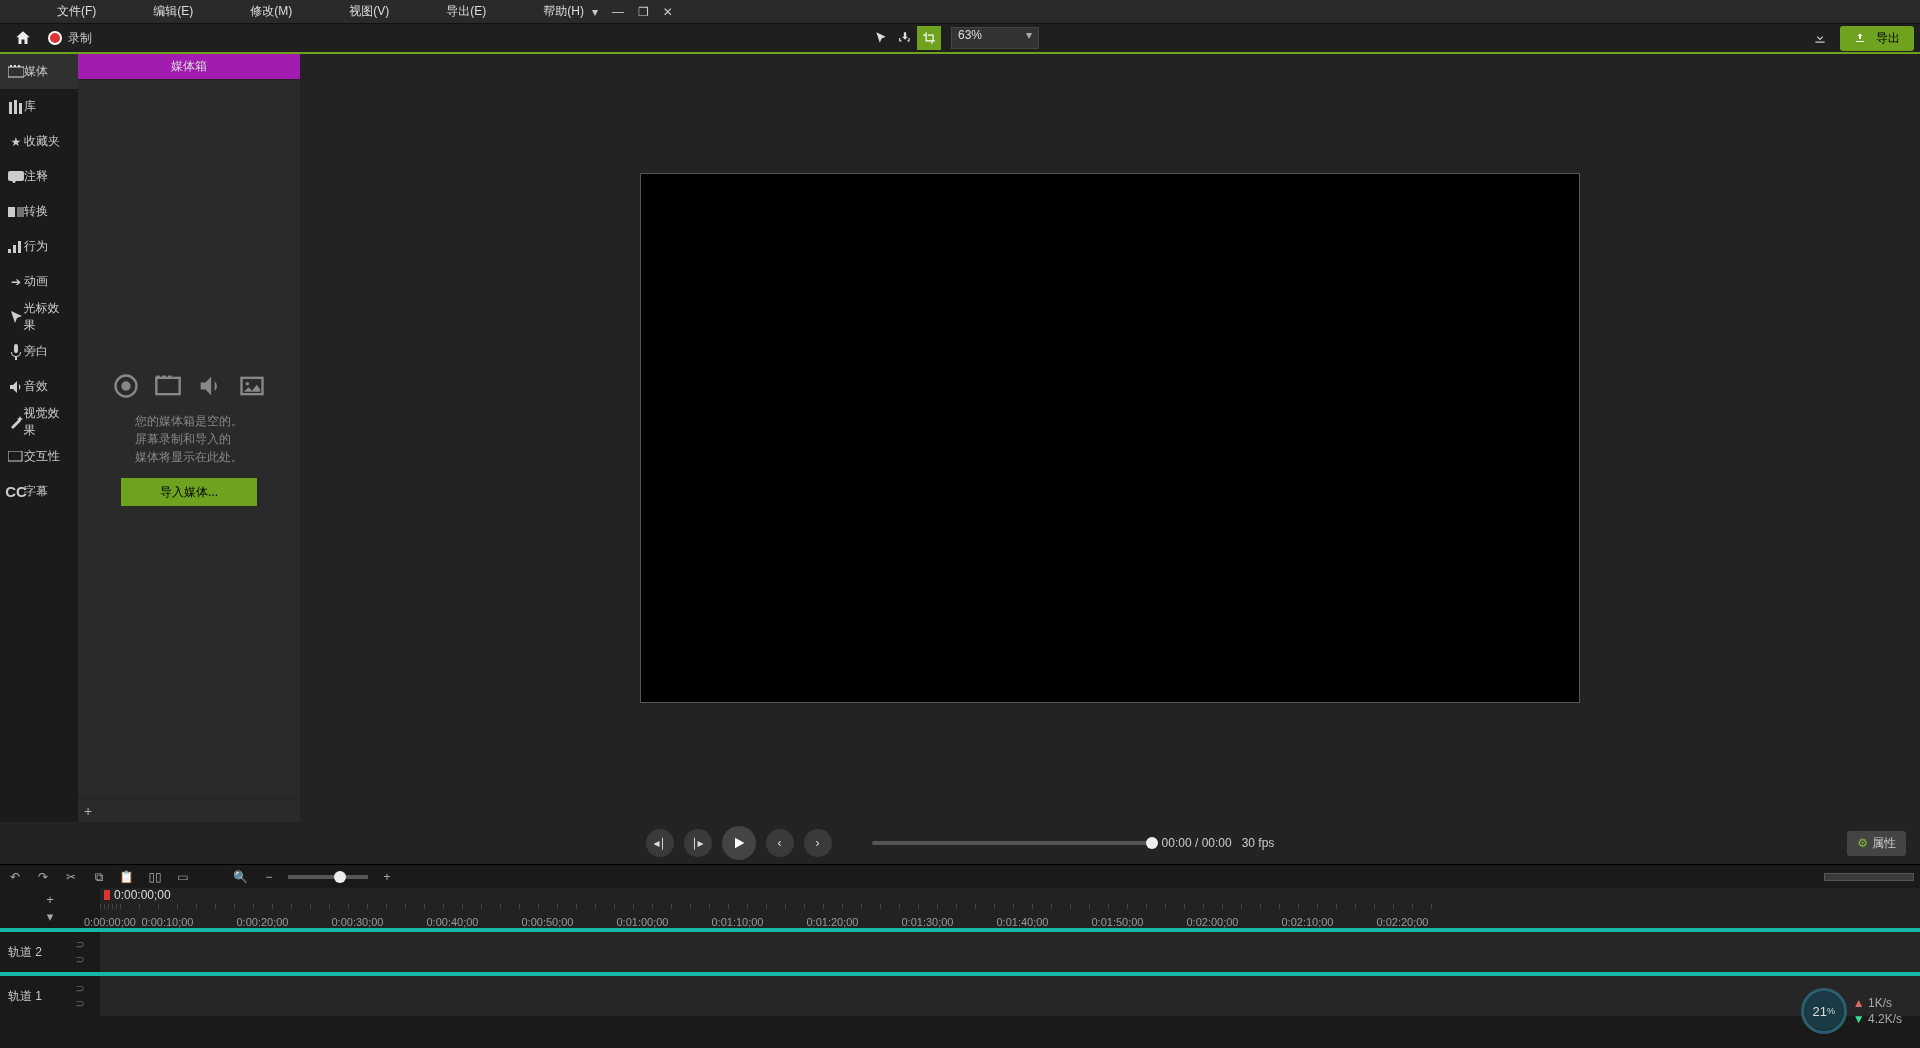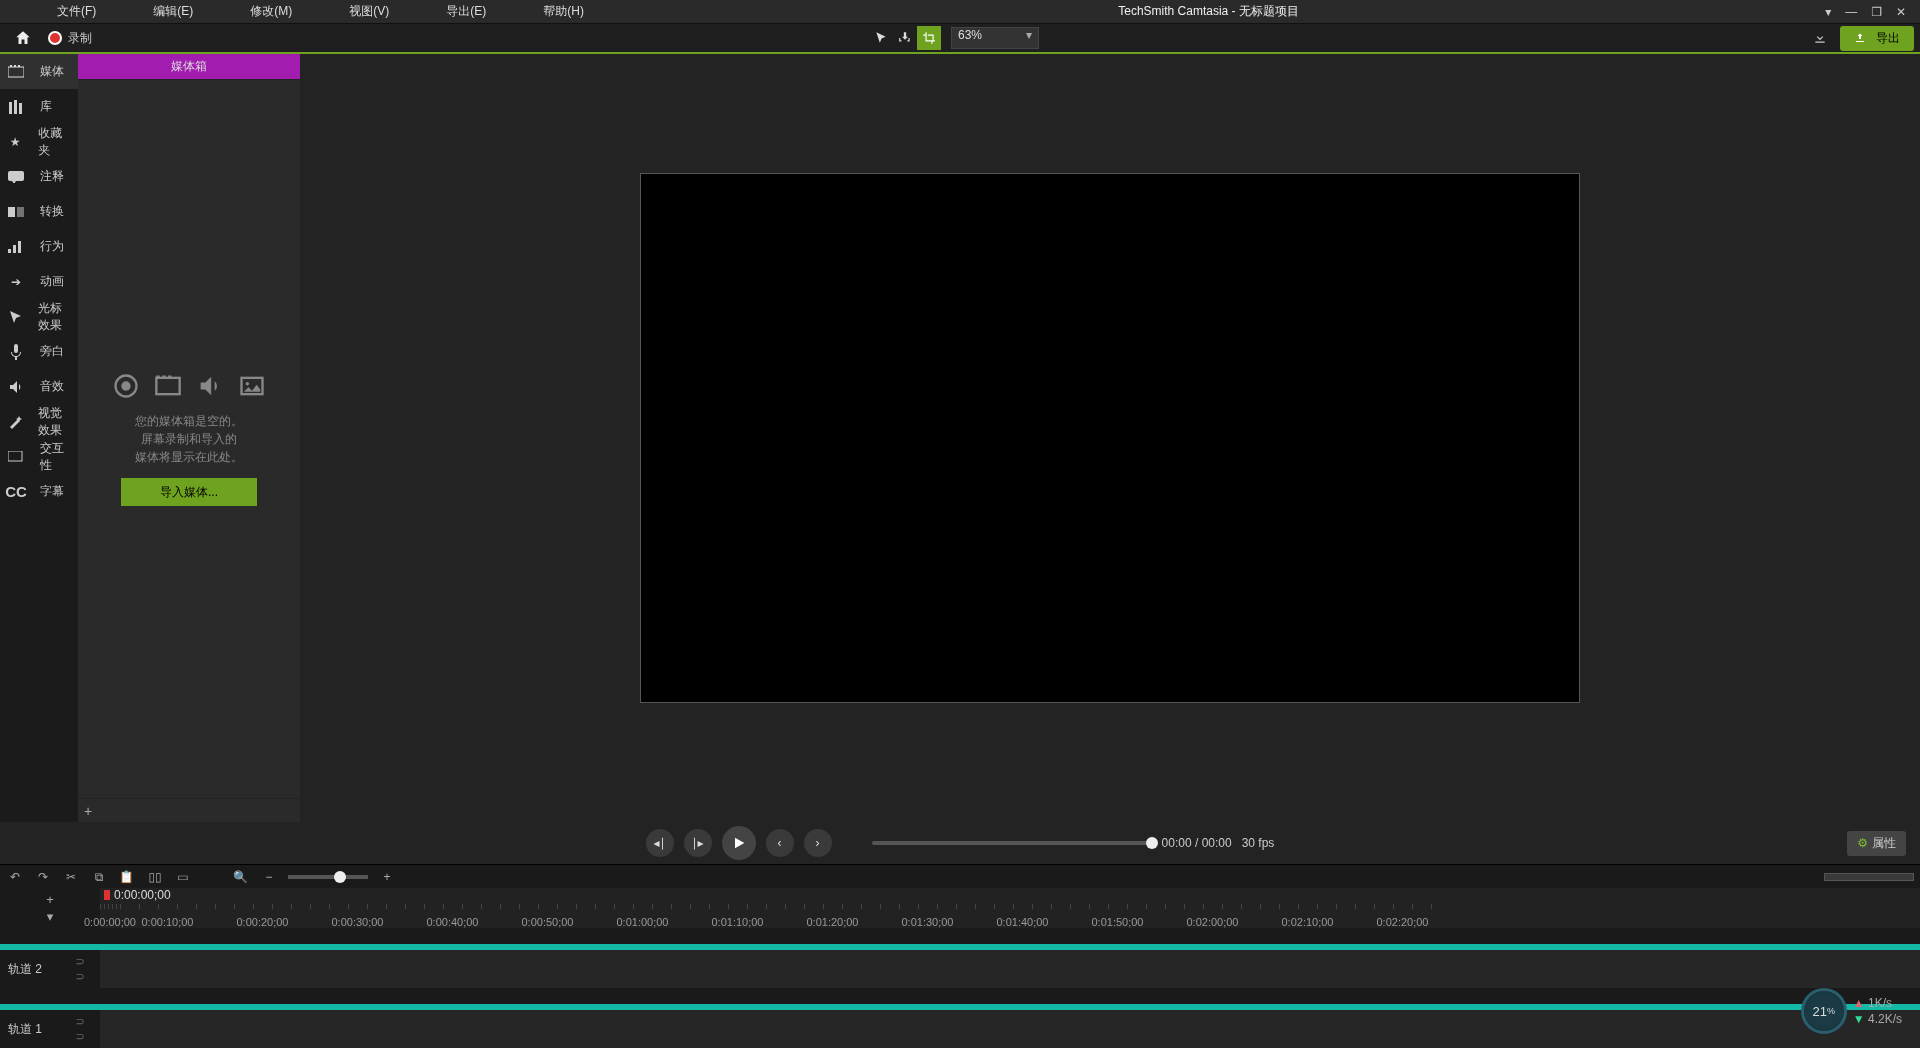--- a/index.html
+++ b/index.html
@@ -25,31 +25,31 @@
   .zoom-select { background: #333; color: #ddd; border: 1px solid #444; height: 22px; padding: 0 22px 0 6px; min-width: 88px; position: relative; }
   .zoom-select::after { content: "▾"; position: absolute; right: 6px; color: #aaa; }
   .download-ico { width: 24px; height: 24px; display:flex; align-items:center; justify-content:center; cursor:pointer; }
   .export-btn { background: #6fa31f; color: #000000; padding: 4px 14px; border-radius: 3px; display: flex; align-items: center; gap: 10px; cursor:pointer; margin-left:8px;text-align:right;}
 
   
   .main { flex: 1; display: flex; min-height: 0; }
 
   
   .sidebar { width: 78px; background: #1b1b1b; display: flex; flex-direction: column; }
-  .sidebar .side-item { height: 35px; display: flex; align-items: center; padding: 0 8px; gap: 16px; cursor: pointer; color: #ccc; }
+  .sidebar .side-item { height: 35px; display: flex; align-items: center; padding: 0 8px; gap: 0; cursor: pointer; color: #ccc; }
   .sidebar .side-item.active { background: #303030; }
   .side-icon { width: 16px; height: 16px; display: inline-flex; align-items: center; justify-content: center; }
 
   
   .media-panel { width: 222px; background: #2a2a2a; display: flex; flex-direction: column; position: relative; }
   .media-panel .panel-title { height: 26px; display: flex; align-items: center; justify-content: center; background: #a21caf; color: #ddd; border-bottom: 1px solid #222;}
   .media-empty { flex: 1; display: flex; flex-direction: column; align-items: center; justify-content: center; gap: 12px; padding: 0 14px; }
   .empty-icons { display: flex; gap: 14px; color: #777; }
   .empty-icons svg { fill: #888; }
-  .empty-text { color: #888; text-align: center; line-height: 1.5; }
+  .empty-text { color: #888; text-align: left; line-height: 1.5; }
   .import-btn { background: #6fa31f; color: #000000; width: 136px; height: 28px; display:flex; align-items:center; justify-content:center; cursor:pointer;}
   .add-panel { height: 24px; display:flex; align-items:center; padding:0 6px; background:#2a2a2a; border-top:1px solid #222;}
   .add-panel span { cursor:pointer; color:#aaa; font-size:14px; }
 
   
   .canvas-area { flex: 1; background: #232323; display: flex; align-items:center; justify-content:center; }
   .canvas { width: 940px; height: 530px; background: #000; border: 1px solid #555; }
 
   
   .playbar { height: 42px; background: #232323; display: flex; align-items: center; justify-content: center; gap: 10px; padding: 0 16px; position:relative;}
@@ -74,21 +74,21 @@
   .tl-addtrack { cursor:pointer; color:#aaa; font-size:13px; }
   .tl-ruler { flex:1; position:relative; background:#222; }
   .tl-playhead-label { position:absolute; left:0px; top:0px; color:#ddd; background:#222; padding:0 4px; display:flex; align-items:center; gap:4px;}
   .red-dot { width:6px; height:10px; background:#d33; }
   .tl-ticks { position:absolute; left:0; right:0; bottom:0; height:28px; display:flex; }
   .tick { flex: none; width:95px; display:flex; flex-direction:column; align-items:center; justify-content:flex-end; }
   .tick .minor { width:100%; height:10px; display:flex;}
   .tick .minor span { flex:1; border-left:1px solid #444; height:5px;}
   .tick .lbl { color:#999; font-size:11px; margin-top:2px;}
   .tick:first-child { width:20px; }
-  .tl-track-row { height: 44px; display:flex; border-top:6px solid #14b8a6;margin-top:16px; }
+  .tl-track-row { height: 44px; display:flex; border-top:4px solid #14b8a6; }
   .tl-track-label { width:60px; display:flex; align-items:center; padding-left:8px; color:#ccc; background:#1a1a1a;}
   .tl-track-tools { width:40px; display:flex; flex-direction:column; align-items:center; justify-content:center; gap:2px; background:#1a1a1a;}
   .tl-track-tools span { color:#666; font-size:11px; cursor:pointer;}
   .tl-track-body { flex:1; background:#262626; }
 
   
   .cpu-overlay { position:absolute; right:18px; bottom:14px; display:flex; align-items:center; gap:6px; }
   .cpu-circle { width:46px; height:46px; border-radius:50%; border:3px solid #2a5f6f; display:flex; align-items:center; justify-content:center; color:#ddd; font-size:13px; background: radial-gradient(circle,#1a3a45 60%,#132830 100%); }
   .cpu-stats { display:flex; flex-direction:column; gap:2px; font-size:12px; color:#aaa;}
   .cpu-stats .up::before{content:"▲ "; color:#d66;}
@@ -99,21 +99,20 @@
 
 <div class="root">
 
   <div class="menubar">
     <span class="menu-item">文件(F)</span>
     <span class="menu-item">编辑(E)</span>
     <span class="menu-item">修改(M)</span>
     <span class="menu-item">视图(V)</span>
     <span class="menu-item">导出(E)</span>
     <span class="menu-item">帮助(H)</span>
-    <span class="title">TechSmith Camtasia - 无标题项目</span>
     <div class="win-controls">
       <span>▾</span>
       <span>—</span>
       <span>❐</span>
       <span>✕</span>
     </div>
   </div>
 
   <div class="toolbar">
     <div class="home-btn">

